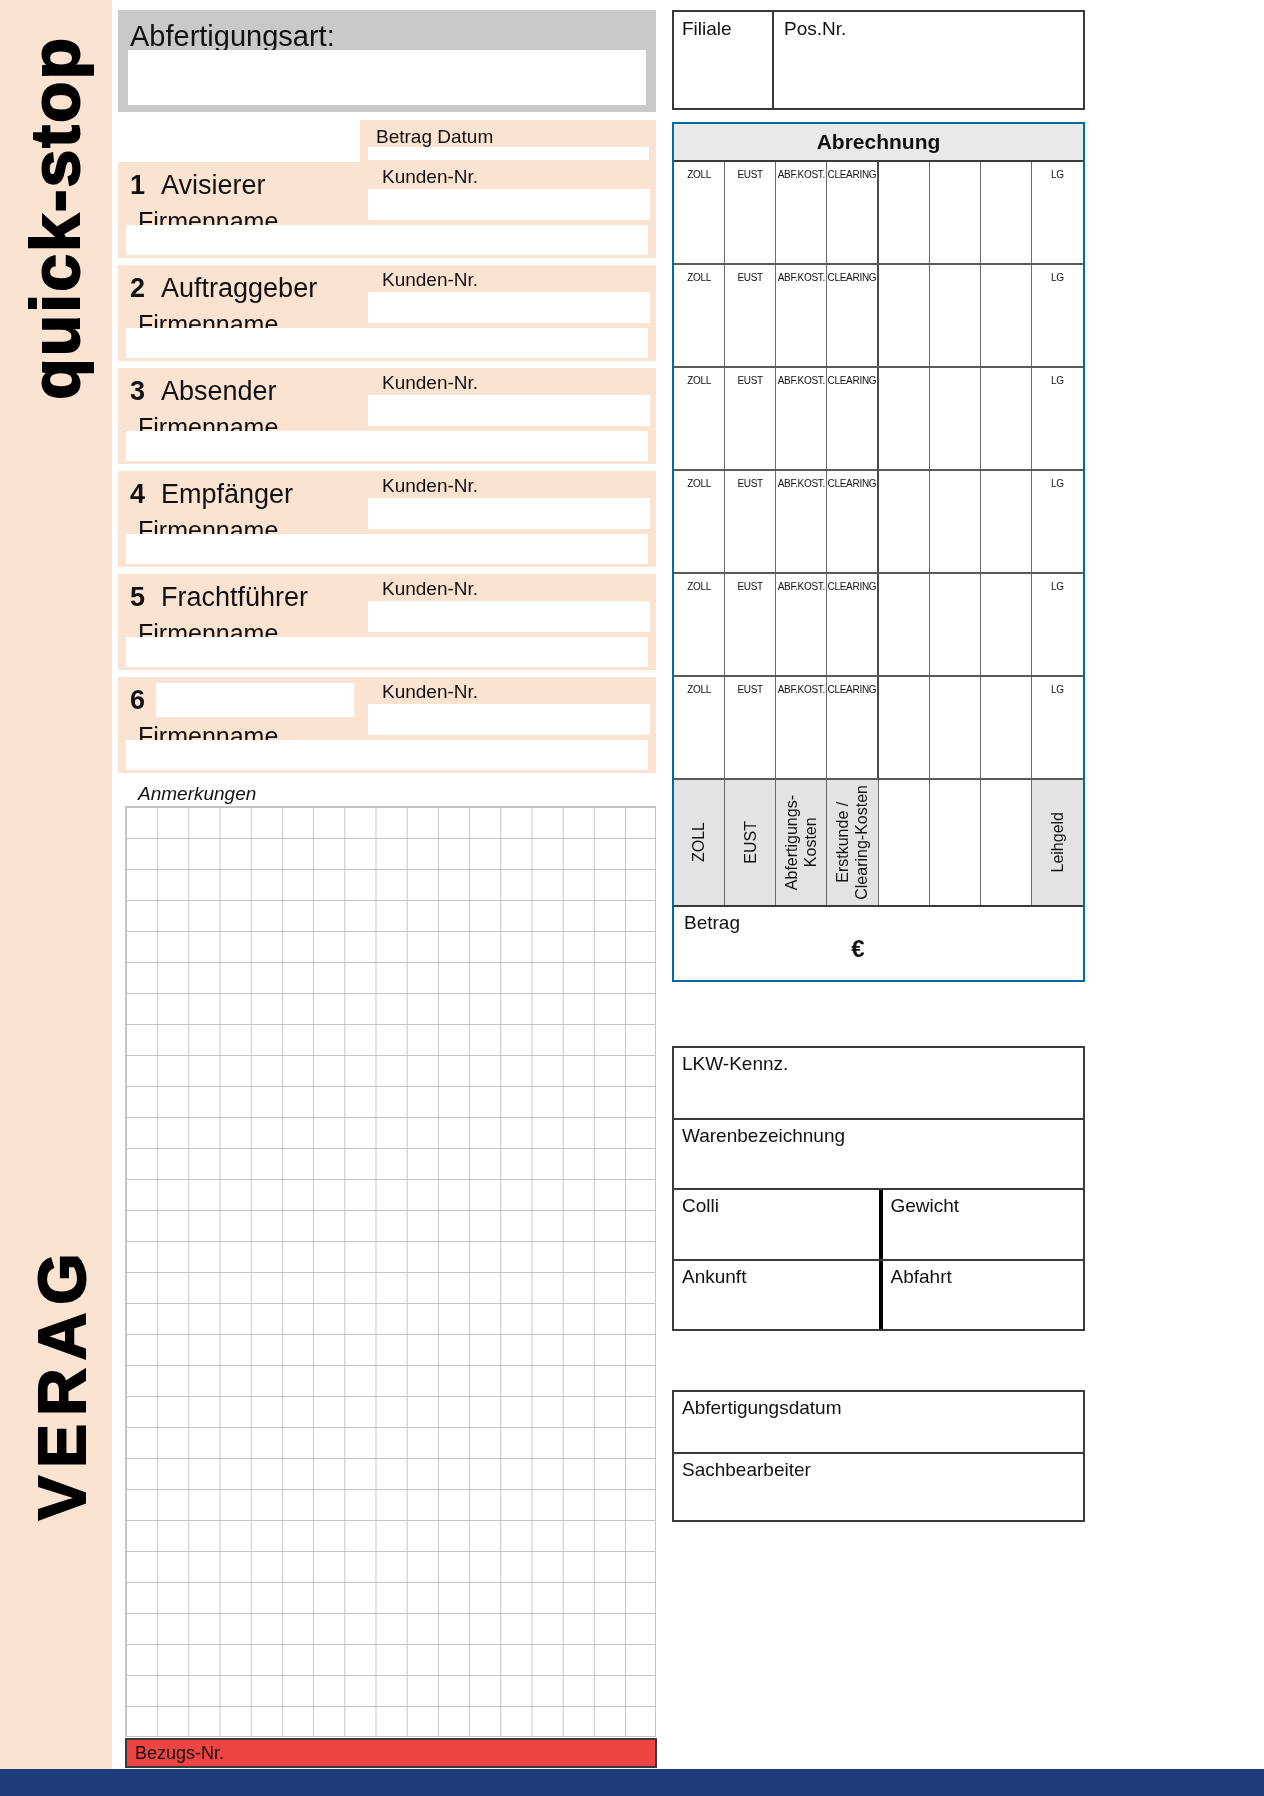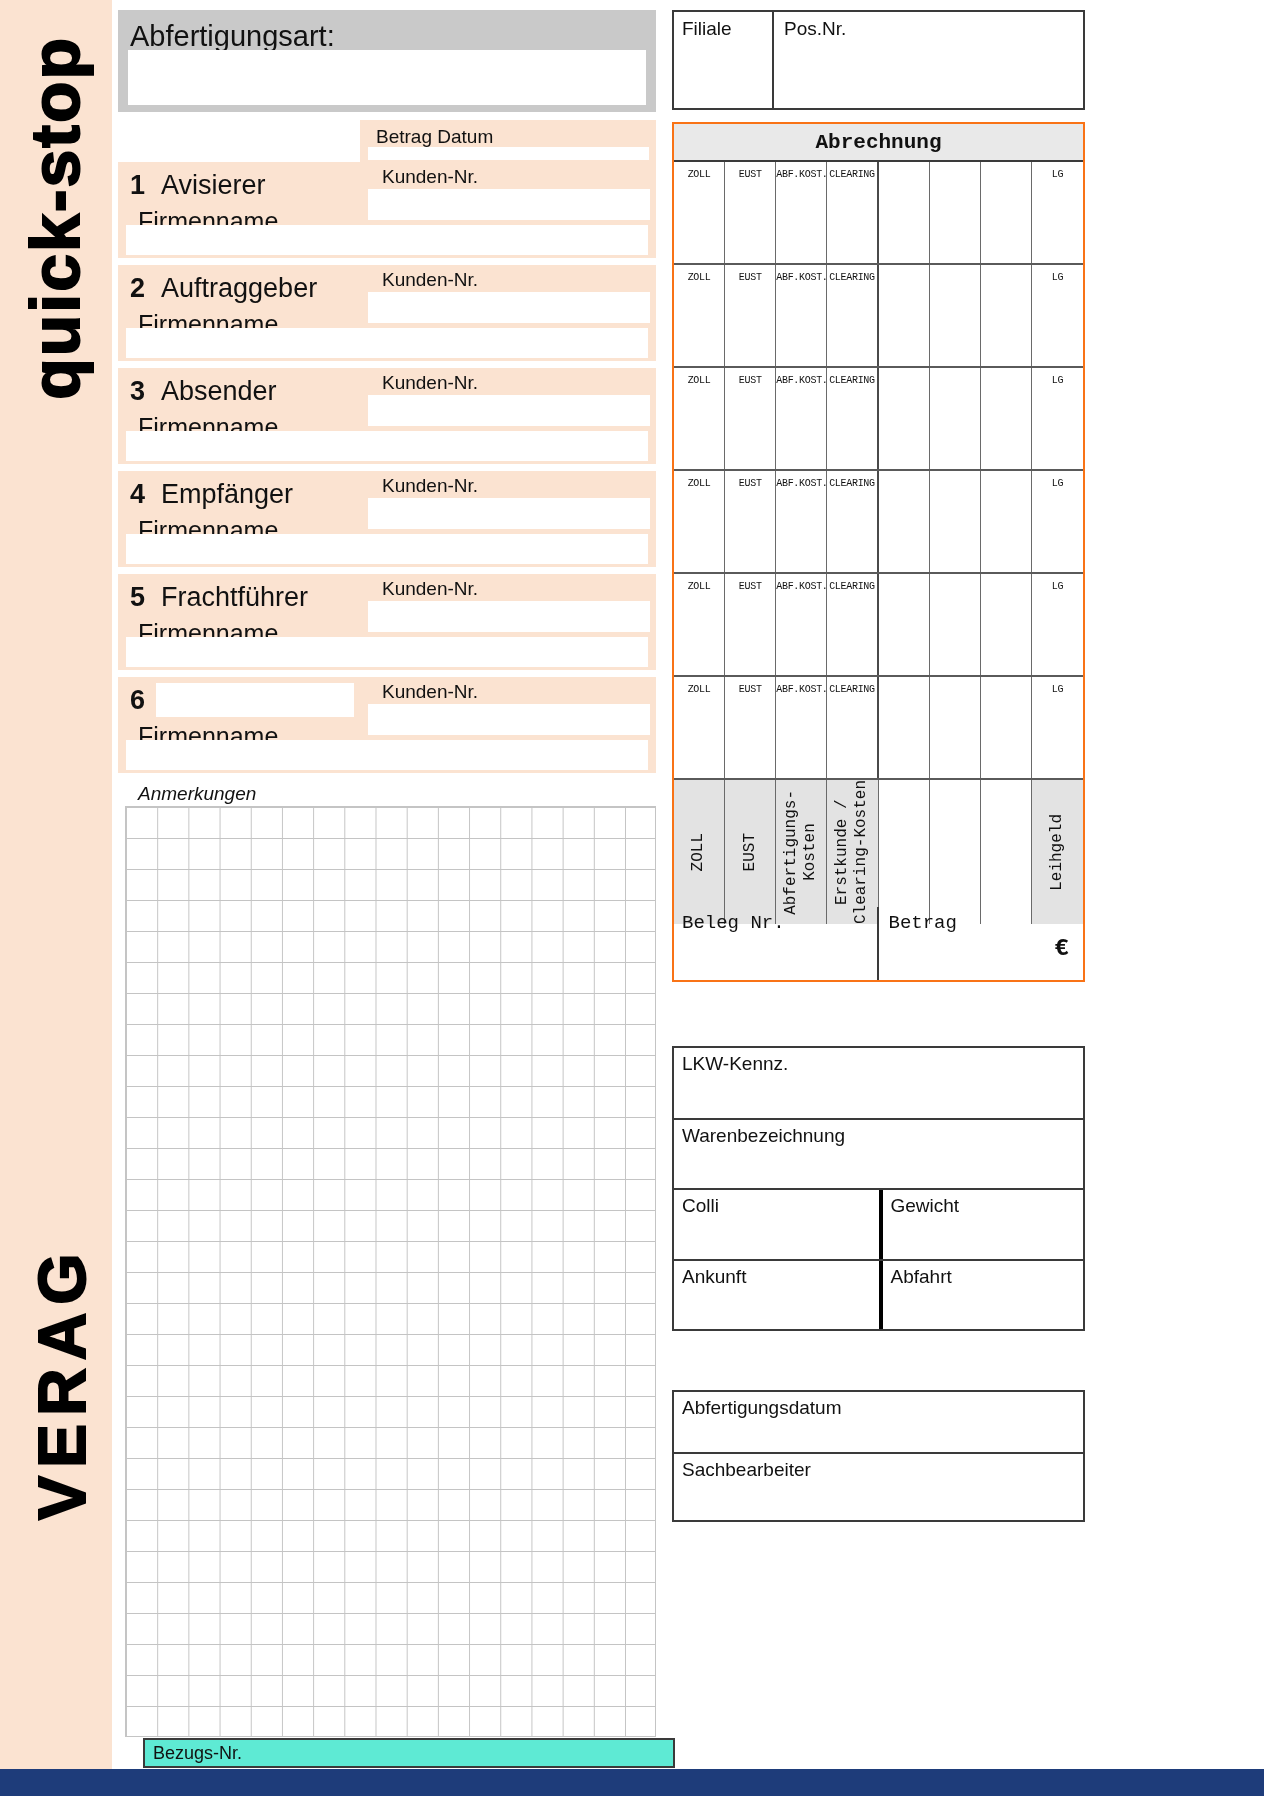--- a/index.html
+++ b/index.html
@@ -35,21 +35,21 @@
   .section { left:118px; width:538px; height:96px; background:#fbe3d1; }
   .sec-head { left:12px; top:8px; font-size:27px; }
   .sec-num { font-weight:bold; margin-right:16px; }
   .kunden-label { left:258px; top:4px; font-size:19px;margin-left:6px; }
   .kunden-input { left:250px; top:27px; width:282px; height:31px; background:#fff; border:0; outline:none; font-size:18px; padding:0 6px; }
   .firma-label { left:20px; top:45px; font-size:25px; }
   .firma-input { left:8px; top:63px; width:522px; height:30px; background:#fff; border:0; outline:none; font-size:18px; padding:0 6px; }
   .name-input { left:38px; top:6px; width:198px; height:34px; background:#fff; border:0; outline:none; font-size:20px; padding:0 6px; }
 
   
-  .ab-table { left:672px; top:122px; width:413px; height:860px; border:2px solid #f97316; background:#fff;font-family:Liberation Mono, monospace; }
+  .ab-table { left:672px; top:122px; width:413px; height:860px; border:2px solid #0369a1; background:#fff; }
   .ab-title { height:38px; background:#e9e9e9; border-bottom:2px solid #3a3a3a; display:flex; align-items:center; justify-content:center; font-size:21px; font-weight:bold; }
   .ab-row { display:grid; grid-template-columns:repeat(8,1fr); height:103px; border-bottom:2px solid #5a5a5a; }
   .ab-cell { border-right:1px solid #6a6a6a; text-align:center; padding-top:2px; overflow:hidden; }
   .ab-cell:nth-child(4) { border-right-width:2px; border-right-color:#4a4a4a; }
   .ab-cell:last-child { border-right:0; }
   .ab-head { font-size:10px; letter-spacing:-0.3px; }
   .ab-footer { display:grid; grid-template-columns:repeat(8,1fr); height:127px; border-bottom:2px solid #3a3a3a; }
   .ab-fcell { border-right:1px solid #6a6a6a; display:flex; align-items:center; justify-content:center; background:#fff; }
   .ab-fcell:last-child { border-right:0; }
   .ab-fcell.gray { background:#e3e3e3; }
@@ -74,21 +74,21 @@
   .lkw-split { display:flex; border-top:2px solid #3a3a3a; flex:1; }
   .split-cell { width:50%; padding:5px 8px; font-size:19px; }
   .split-cell + .split-cell { border-left:4px solid #000000; }
 
   
   .proc-box { left:672px; top:1390px; width:413px; height:132px; border:2px solid #3a3a3a; background:#fff; }
   .proc-row1 { height:60px; padding:5px 8px; font-size:19px; }
   .proc-row2 { height:68px; border-top:2px solid #3a3a3a; padding:5px 8px; font-size:19px; }
 
   
-  .bezug-box { left:125px; top:1738px; width:532px; height:30px; border:2px solid #3a3a3a; padding:3px 8px; font-size:18px; background:#5eead4;margin-left:18px; }
+  .bezug-box { left:125px; top:1738px; width:532px; height:30px; border:2px solid #3a3a3a; padding:3px 8px; font-size:18px; background:#ef4444; }
   .bottom-bar { left:0; top:1769px; width:1264px; height:27px; background:#1e3c7a; }
 </style>
 </head>
 <body>
 
 <div class="page">
 
   <div class="abs sidebar">
     <div class="abs vtext brand-product">quick-stop</div>
     <div class="abs vtext brand-company">
@@ -256,23 +256,20 @@
           <div class="vtext vlabel"></div>
         </div>
       <div class="ab-fcell">
           <div class="vtext vlabel"></div>
         </div>
       <div class="ab-fcell gray">
           <div class="vtext vlabel">Leihgeld</div>
         </div>
     </div>
     <div class="ab-beleg">
-      <div class="beleg-cell">
-        <span>Beleg Nr.</span>
-      </div>
       <div class="betrag-cell">
         <span>Betrag</span>
         <span class="euro">€</span>
       </div>
     </div>
   </div>
 
   <div class="abs anmerk-label">Anmerkungen</div>
   <div class="abs grid-area"></div>
 

